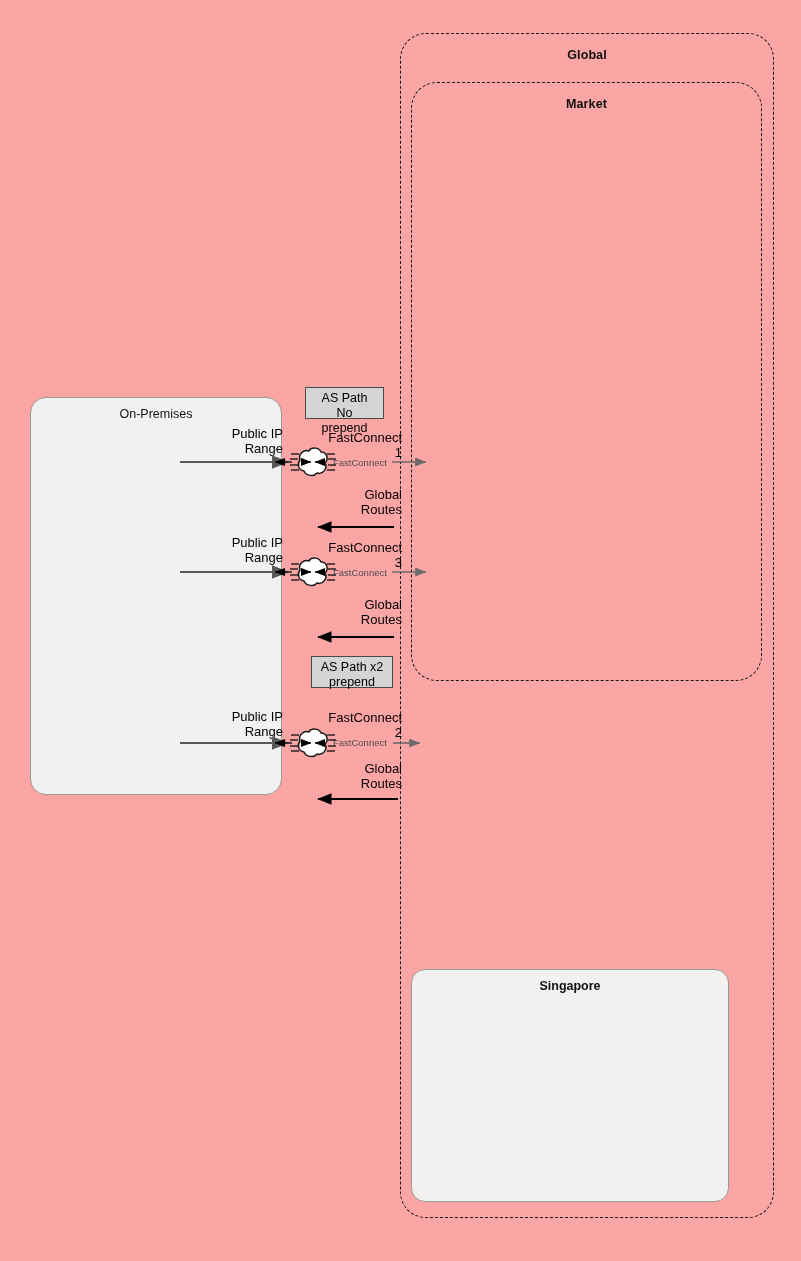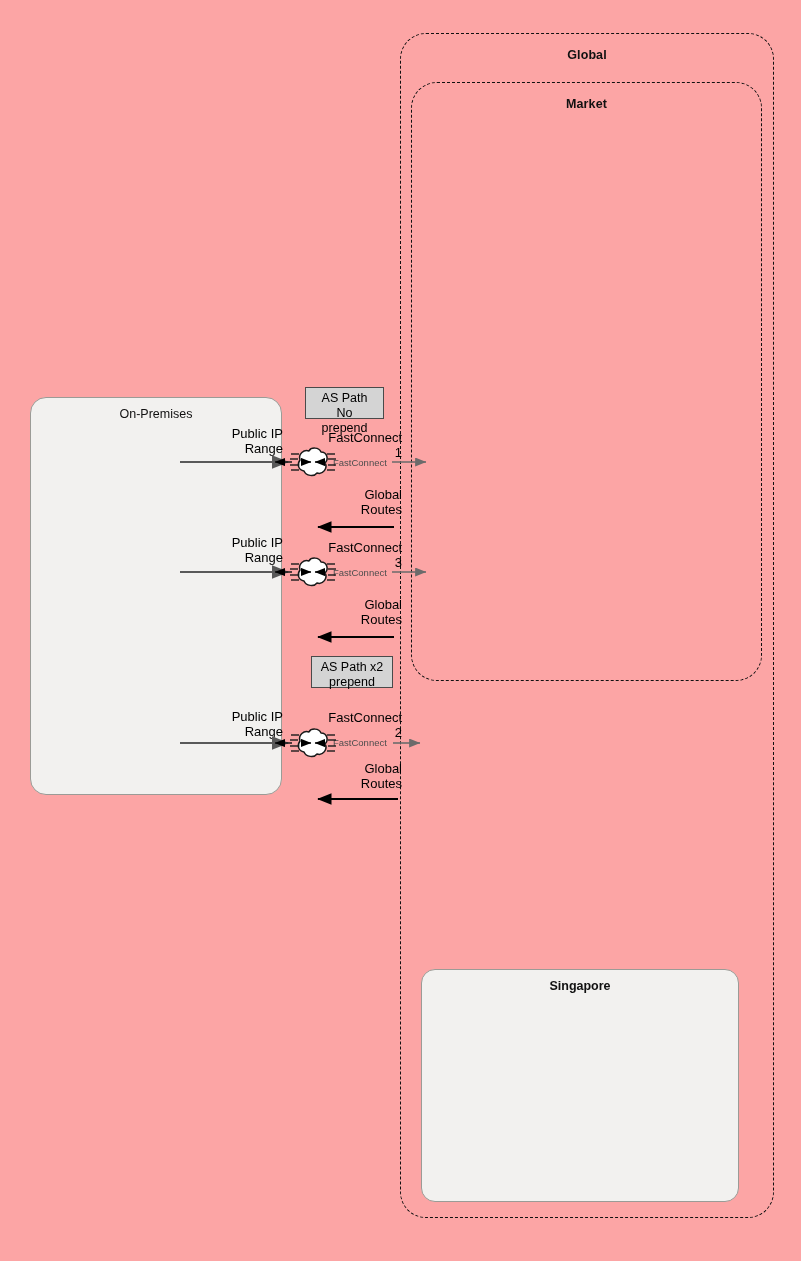--- a/index.html
+++ b/index.html
@@ -99,21 +99,21 @@
     <div class="zone-title" style="top:14px;">Global</div>
   </div>
 
   <div class="dotted-zone" style="left:411px;top:82px;width:349px;height:597px;">
     <div class="zone-title" style="top:14px;">Market</div>
   </div>
 
 
 
 
-  <div class="region" style="left:421px;top:969px;width:316px;height:231px;">
+  <div class="region" style="left:411px;top:969px;width:316px;height:231px;">
     <div class="region-title">Singapore</div>
   </div>
 
   <div class="onprem" style="left:30px;top:397px;width:250px;height:396px;">
     <div class="onprem-title">On-Premises</div>
   </div>
 
   <div class="aspath" style="left:305px;top:387px;width:79px;height:32px;">AS Path No
 prepend</div>
 

